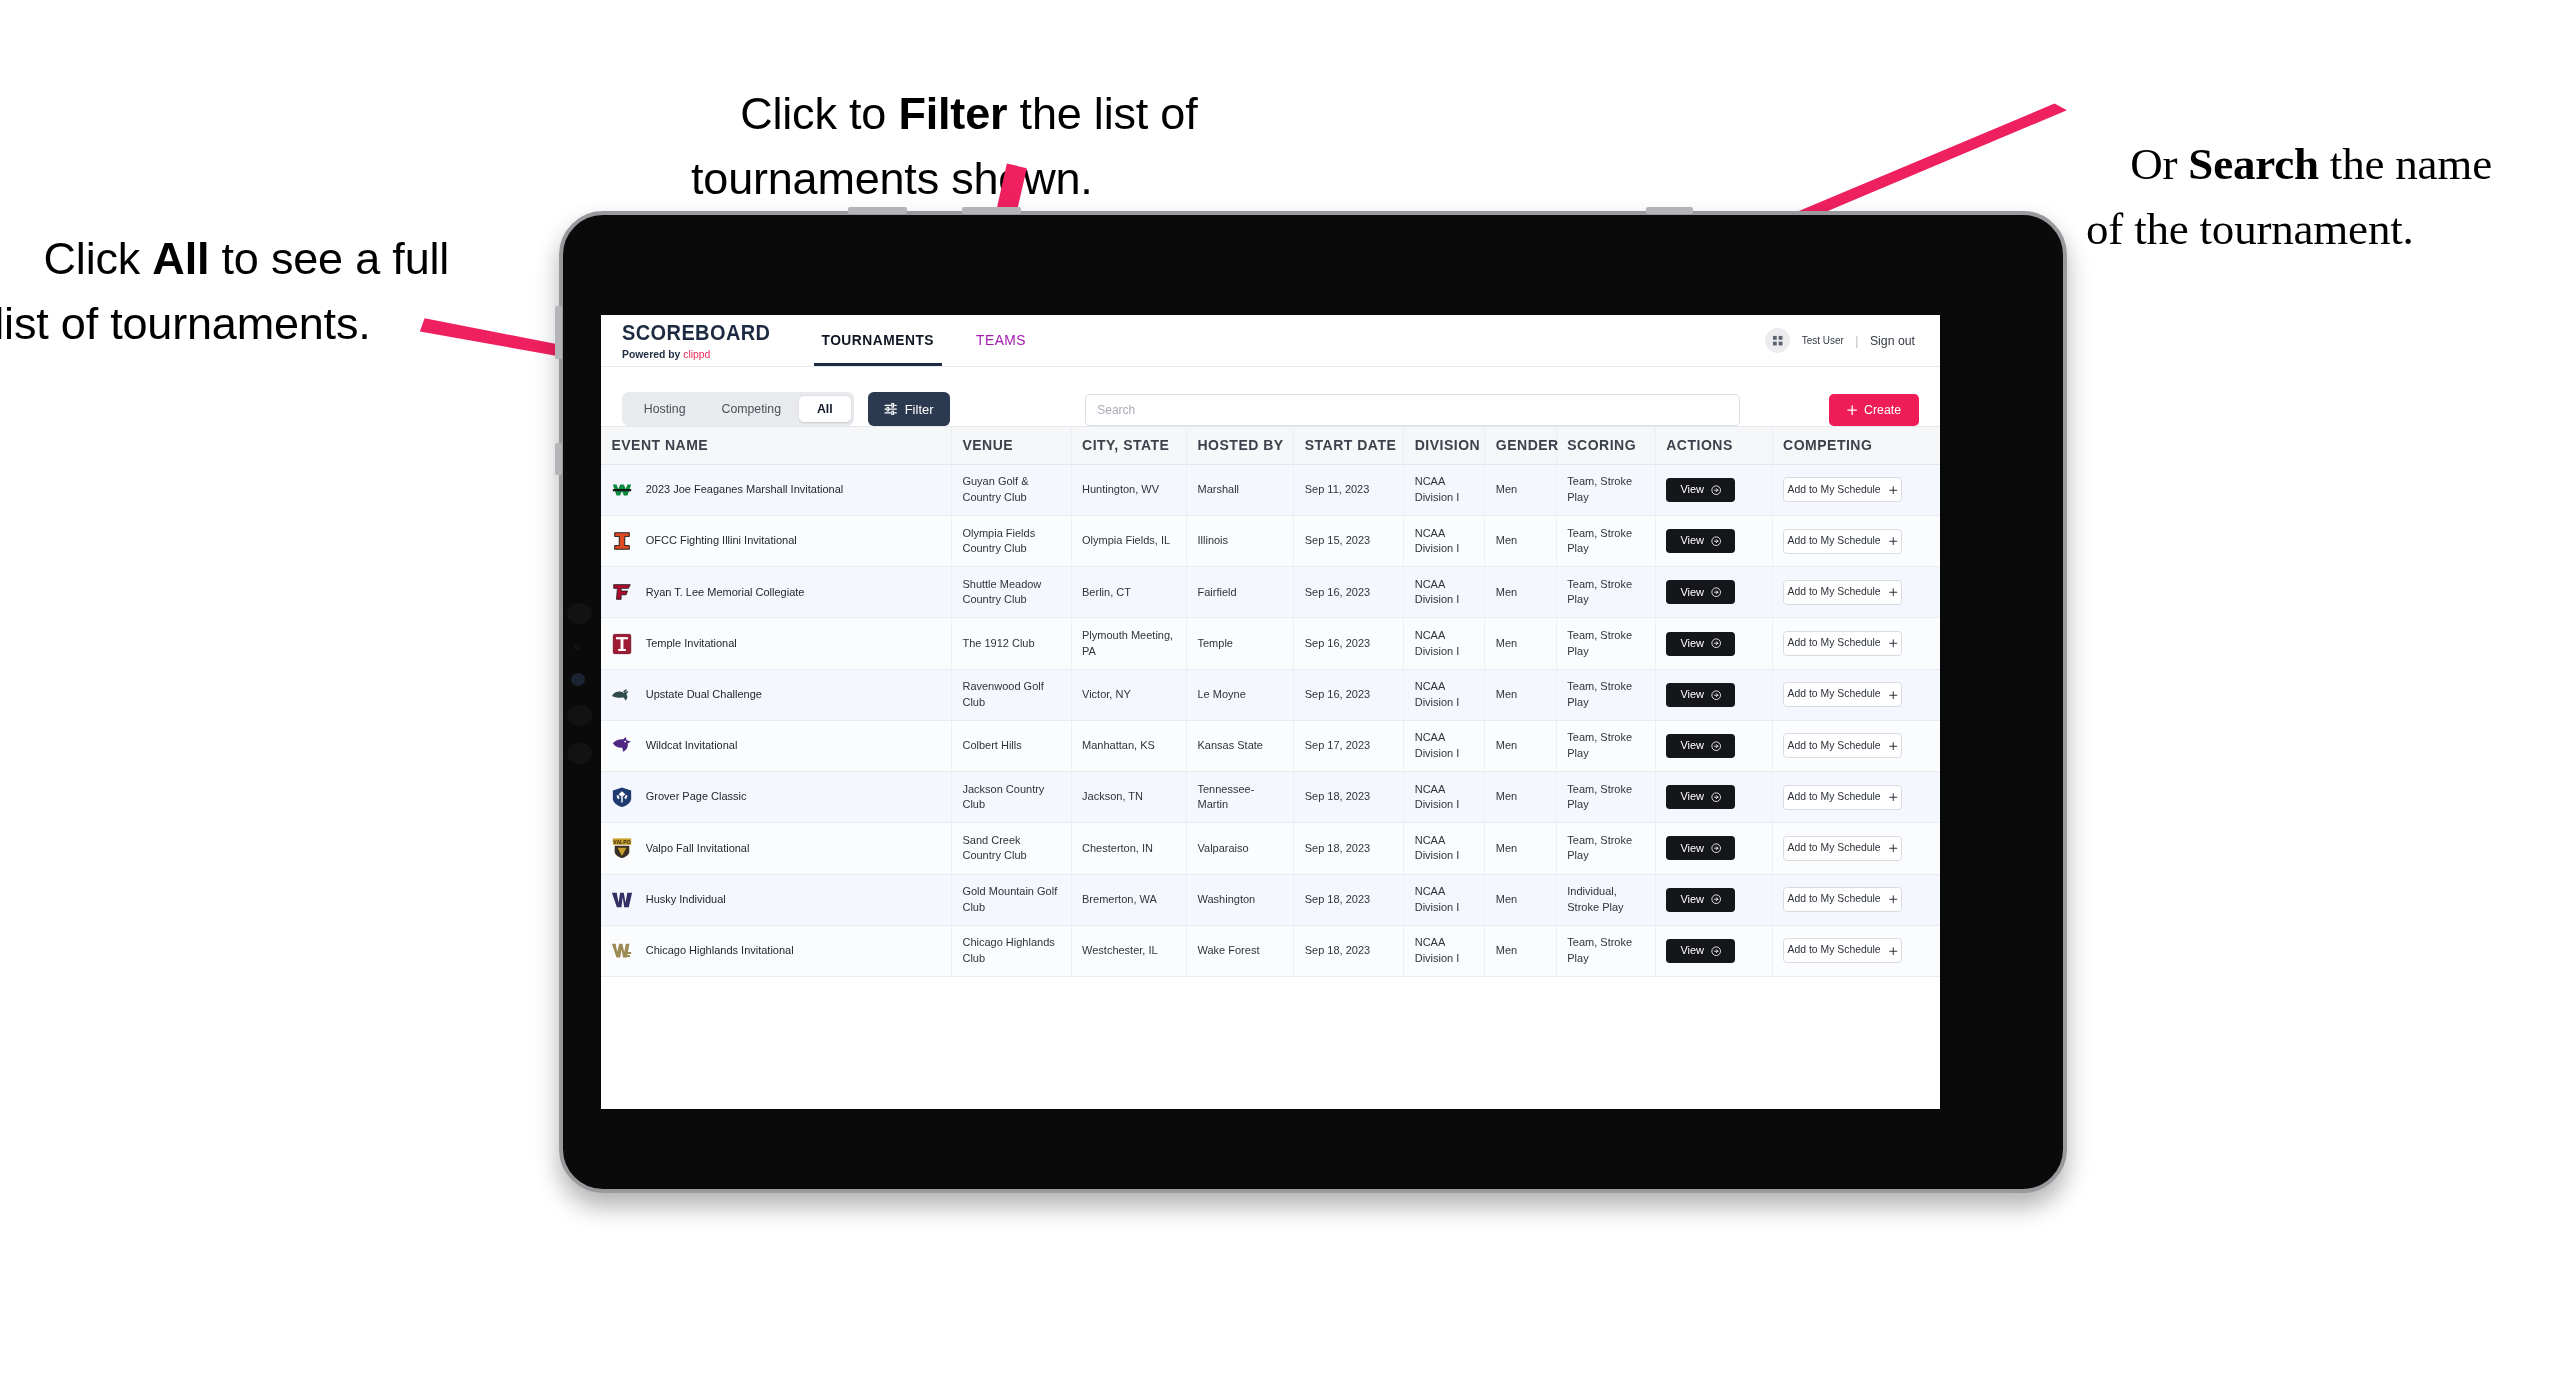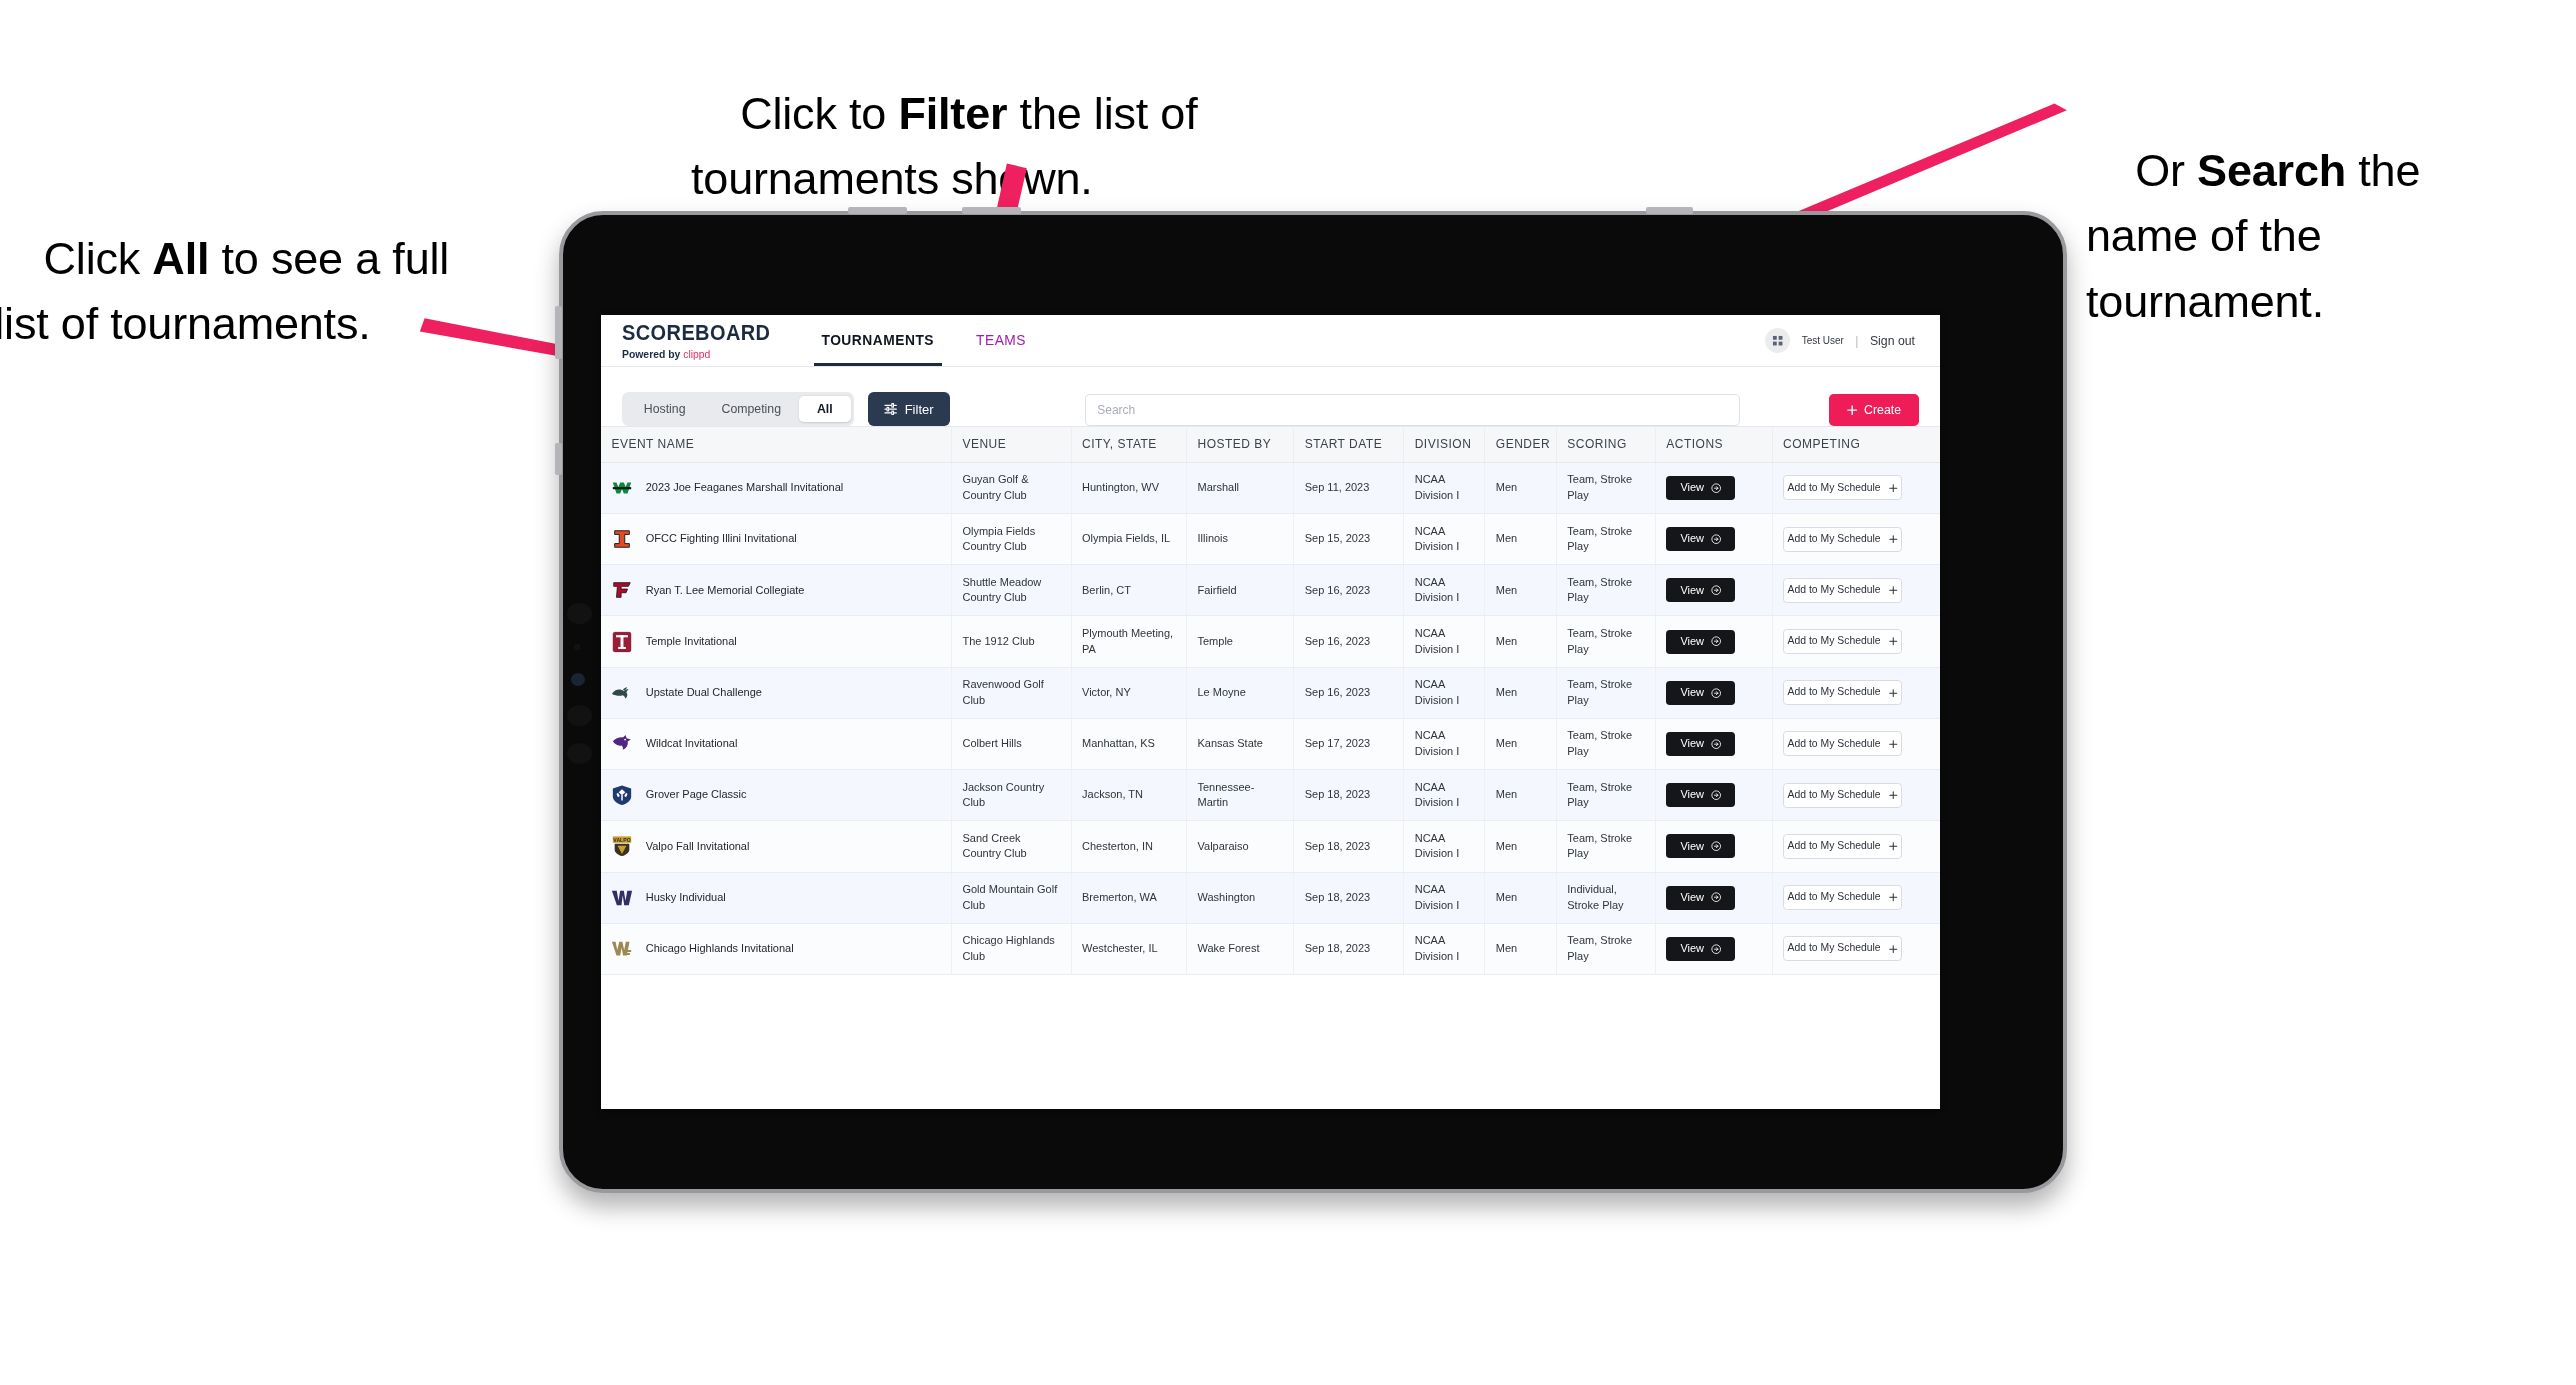--- a/index.html
+++ b/index.html
@@ -18,21 +18,21 @@
     font-family: "Liberation Sans", sans-serif;
     font-size: 45px;
     line-height: 1.46;
     font-weight: 400;
     letter-spacing: -0.2px;
     white-space: pre-wrap;
   }
   .anno b { font-weight: 700; }
   #anno-all    { left: -5.7px;  top: 160px; width: 456px; }
   #anno-filter { left: 691px; top: 15px;  width: 665px; }
-  #anno-search { left: 2086px;top: 72px;  width: 446px; }
+  #anno-search { left: 2086px;top: 66px;  width: 446px; font-family: Liberation Serif, serif; }
 
   .arrow-svg { position: absolute; left:0; top:0; width:2576px; height:1386px; pointer-events:none; }
 
   
   #tablet {
     position: absolute;
     left: 559px; top: 211px;
     width: 1508px; height: 982px;
     background: #0a0a0a;
     border-radius: 44px;
@@ -126,21 +126,21 @@
     background:#ef1d57; color:#fff; border-radius:4.7px;
     height:32px; padding: 0 18px; font-size:12.3px; font-weight:500; cursor:pointer;
   }
 
   
   #tbl { width:100%; border-collapse:collapse; table-layout:fixed; }
   #tbl thead th {
     background:#f6f7f9;
     border-top:0.9px solid #e5e7eb; border-bottom:0.9px solid #e5e7eb;
     border-right:0.9px solid #eceef1;
-    font-size:12px; letter-spacing:0.5px; font-weight:400;
+    font-size:14px; letter-spacing:0.5px; font-weight:700;
     color:#3c424b; text-align:left; padding: 10.4px 10.4px;
     text-transform:uppercase; white-space:nowrap;
   }
   #tbl tbody td {
     border-bottom:0.9px solid #e9ecf1; border-right:0.9px solid #eef0f4;
     font-size:11px; color:#2f343c; padding: 9.5px 10.4px;
     vertical-align:middle; line-height:1.42;
   }
   #tbl tbody tr { background:#f4f7fd; }
   #tbl tbody tr:nth-child(even) { background:#fbfcfe; }

